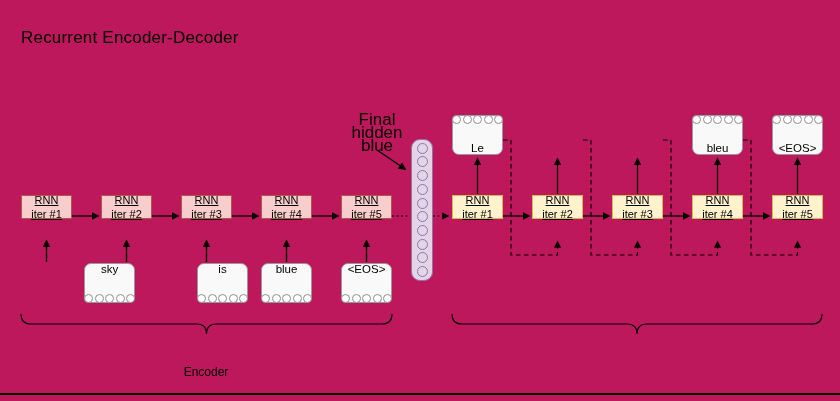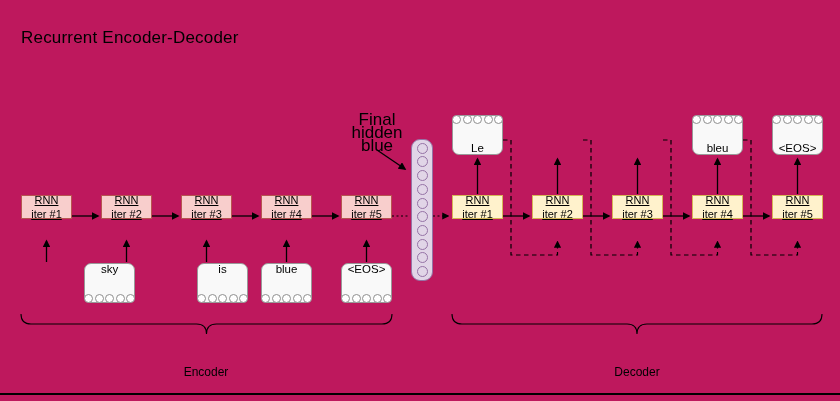--- a/index.html
+++ b/index.html
@@ -248,16 +248,15 @@
       <span class="dot"></span>
         <span class="dot"></span>
         <span class="dot"></span>
         <span class="dot"></span>
         <span class="dot"></span>
     </div>
     <span>&lt;EOS&gt;</span>
   </div>
 
   <div class="brace-label" id="encoder-label">Encoder</div>
-  <div class="brace-label" id="decoder-label">Decoder</div>
 
   <div id="bottom-rule"></div>
 </div>
 
 </body></html>

